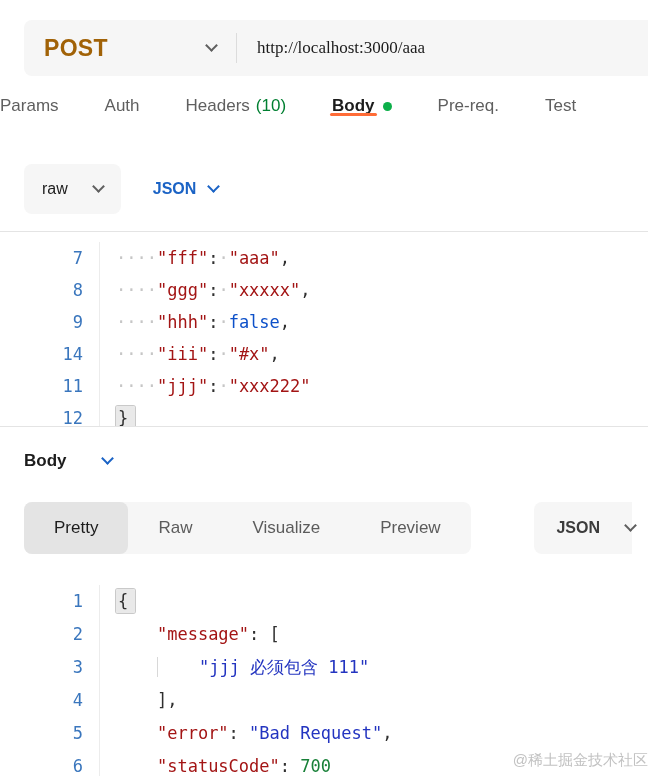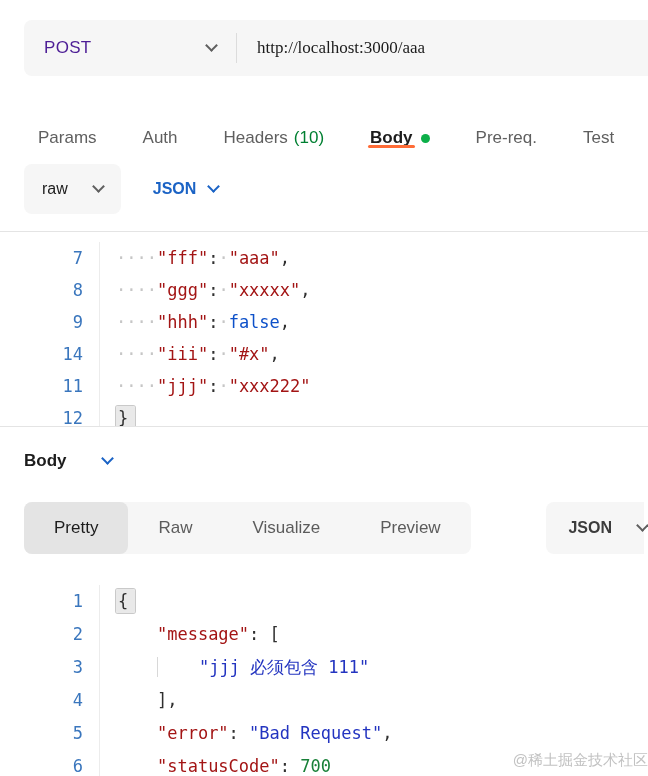--- a/index.html
+++ b/index.html
@@ -13,31 +13,31 @@
     --number-green:#188038;
     --keyword-blue:#0d50c9;
   }
   *{box-sizing:border-box;margin:0;padding:0}
   html,body{width:648px;height:776px;overflow:hidden}
   body{background:#ffffff;font-family:"Liberation Sans",sans-serif;color:#212121;position:relative}
 
   
   .url-bar{margin:20px 0 0 24px;height:56px;background:#f6f6f6;border-radius:8px 0 0 8px;display:flex;align-items:center}
   .method{width:212px;height:100%;display:flex;align-items:center;padding:0 20px;cursor:pointer}
-  .method-label{font-size:17px;font-weight:400;color:#4c1d95;letter-spacing:.3px}
+  .method-label{font-size:23px;font-weight:700;color:#a16207;letter-spacing:.3px}
   .vsep{width:1px;height:30px;background:#dcdcdc;flex:none}
   .url-input{flex:1;height:100%;border:0;background:transparent;font-size:17px;color:#1c1c1c;padding:0 4px 0 20px;font-family:Liberation Serif, serif;outline:none}
 
   
   .chev{display:inline-block;width:9px;height:9px;border-right:2px solid #5f5f5f;border-bottom:2px solid #5f5f5f;transform:rotate(45deg);margin-top:-5px;flex:none}
   .chev.blue{border-color:var(--link-blue)}
   .method .chev{margin-left:auto}
 
   
-  .req-tabs{margin-top:20px;height:52px;display:flex;align-items:flex-end;gap:46px;padding-left:38px}
+  .req-tabs{margin-top:20px;height:52px;display:flex;align-items:flex-start;gap:46px;}
   .tab{display:flex;align-items:center;gap:8px;font-size:17px;color:#5f5f5f;cursor:pointer;position:relative}
   .tab .tab-label{position:relative;display:flex;align-items:center;height:100%}
   .tab.active{color:#1c1c1c;font-weight:700}
   .tab.active .tab-label::after{content:"";position:absolute;left:-2px;right:-2px;bottom:0;height:3px;background:var(--accent-orange);border-radius:2px}
   .count{color:var(--count-green);margin-left:-2px}
   .dot{width:9px;height:9px;border-radius:50%;background:var(--dot-green);margin-top:1px;flex:none}
 
   
   .body-toolbar{margin:16px 0 0 24px;display:flex;align-items:center;gap:32px;height:50px}
   .chip{background:#f6f6f6;border-radius:8px;height:50px;display:flex;align-items:center;padding:0 18px;gap:26px;font-size:16px;color:#1c1c1c;cursor:pointer}
@@ -63,21 +63,21 @@
   .tok-num{color:var(--number-green)}
   .tok-punc,.tok-brace{color:#2f2f2f}
   .tok-brace-hl{color:#2f2f2f;background:#e9e9e9;box-shadow:0 0 0 1px #c9c9c9;border-radius:2px;padding:2px 7px 2px 2px}
   .tok-guide{display:inline-block;width:1px;height:20px;background:#d8d8d8;vertical-align:middle;margin-bottom:3px}
 
   
   .resp-header{margin:17px 0 0 24px;display:flex;align-items:center;gap:36px;height:34px}
   .resp-title{font-size:17px;font-weight:700;color:#1c1c1c}
 
   
-  .resp-tabs-row{margin:24px 4px 0 24px;display:flex;align-items:flex-end}
+  .resp-tabs-row{margin:24px 16px 0 24px;display:flex;align-items:flex-end}
   .resp-tabs{background:#f6f6f6;border-radius:8px;height:52px;display:flex;align-items:center}
   .rtab{padding:0 30px;height:52px;display:flex;align-items:center;font-size:17px;color:#5c5c5c;cursor:pointer;border-radius:8px}
   .rtab.active{background:#e4e4e4;color:#1c1c1c}
   .json-chip{margin-left:auto;background:#f6f6f6;border-radius:8px 0 0 8px;height:52px;padding:0 0 0 22px;display:flex;align-items:center;gap:26px;font-size:16px;font-weight:700;color:#3c3c3c;cursor:pointer}
   .json-chip .chev{margin-right:-3px}
 
   .watermark{position:absolute;right:0;bottom:6px;font-size:15px;color:#c2c2c2}
 </style>
 </head>
 <body>

